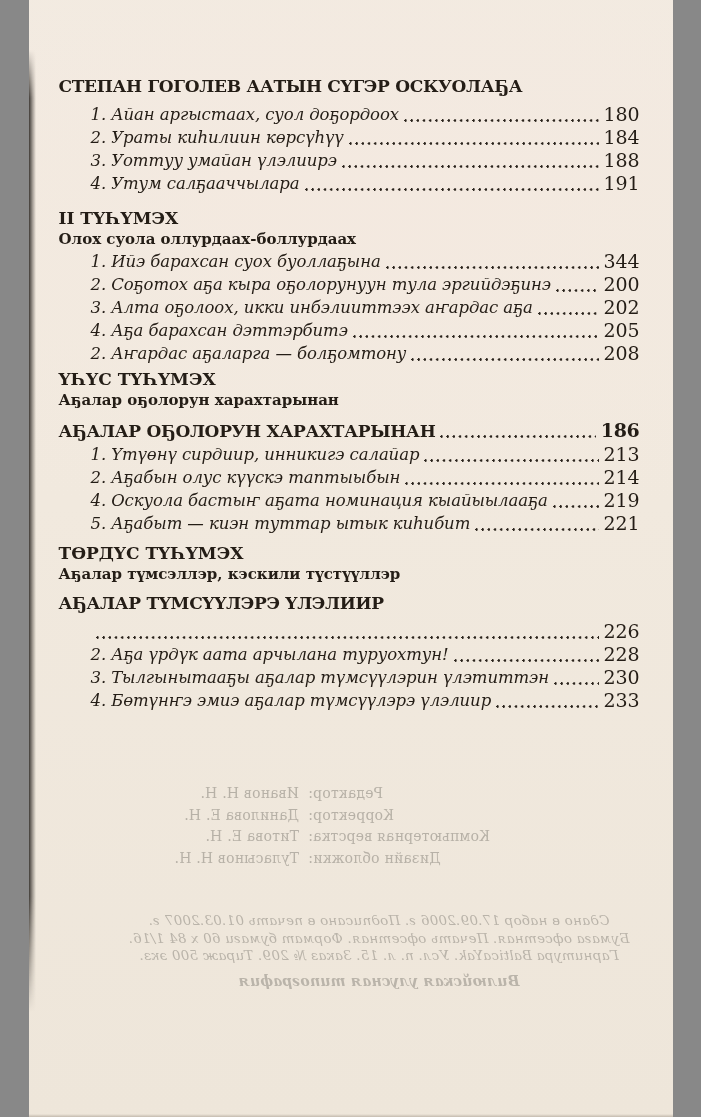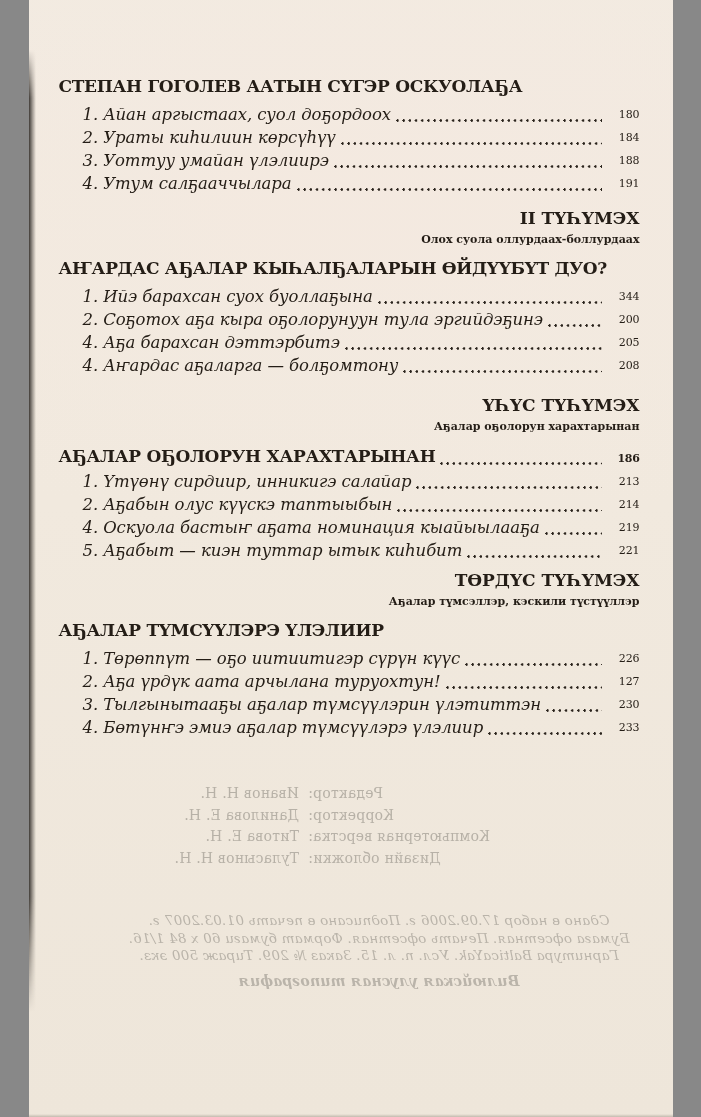--- a/index.html
+++ b/index.html
@@ -29,41 +29,42 @@
 
   .h-sec {
     font-size:17px; font-weight:bold; line-height:21px;
     letter-spacing:-0.3px; margin:0 0 6px 0;
   }
   .entries { margin-left:24px; }
   .entry {
     display:flex; align-items:flex-end;
     font-style:italic; font-size:16.5px; line-height:23px;
     letter-spacing:-0.1px;
+    margin-left:8px;
   }
   .entry .t { white-space:nowrap; }
   .leader {
     flex:1; align-self:flex-end; height:3px;
     margin:0 5px 4px 5px;
     background-image:radial-gradient(circle at 1.5px 1.5px, #2a231c 1.05px, rgba(0,0,0,0) 1.45px);
     background-size:6.2px 3px; background-repeat:repeat-x; background-position:left bottom;
   }
-  .pg { font-style:normal; min-width:33px; text-align:right; font-size:11px; }
-
-  .chapter { text-align:right; font-weight:bold; margin-top:13px; }
+  .pg { font-style:normal; min-width:33px; text-align:right; font-size:19px; }
+
+  .chapter { text-align:left; font-weight:bold; margin-top:13px; }
   .kicker { font-size:17px; line-height:21px; }
-  .subtitle { font-size:11px; line-height:21px; }
+  .subtitle { font-size:15px; line-height:21px; }
 
   .sec-head-row {
     display:flex; align-items:baseline; margin-top:8px;
     font-weight:bold; font-size:17px; line-height:23px; letter-spacing:-0.3px;
   }
   .sec-head-row .leader { margin-bottom:5px; }
   .mt8 { margin-top:8px; }
-  .mt6 { margin-top:18px; }
+  .mt6 { margin-top:4px; }
 
   .speck { position:absolute; left:470px; top:93px; width:3px; height:3px;
     border-radius:50%; background:#2a231c; opacity:.8; }
 
   
   .bleed { position:absolute; transform:scaleX(-1); color:#b7b1a7;
     filter:blur(0.4px); letter-spacing:.2px; }
   .credits { left:118px; top:783px; width:396px; font-size:14px; line-height:21.5px; }
   .credit-line { display:grid; grid-template-columns:1fr 152px; gap:9px; }
   .credit-label { text-align:right; }
@@ -104,39 +105,43 @@
         <span class="leader"></span>
         <span class="pg">191</span>
       </div>
     </div>
 
     <div class="chapter">
       <div class="kicker">II ТҮҺҮМЭХ</div>
       <div class="subtitle">Олох суола оллурдаах-боллурдаах</div>
     </div>
 
-    <div class="h-sec mt8">АҤАРДАС АҔАЛАР КЫҺАЛҔАЛАРЫН ӨЙДҮҮБҮТ ДУО?</div>
     <div class="entries">
       <div class="entry">
         <span class="t">1. Ийэ барахсан суох буоллаҕына</span>
         <span class="leader"></span>
         <span class="pg">344</span>
       </div>
       <div class="entry">
         <span class="t">2. Соҕотох аҕа кыра оҕолорунуун тула эргийдэҕинэ</span>
         <span class="leader"></span>
         <span class="pg">200</span>
       </div>
       <div class="entry">
+        <span class="t">3. Алта оҕолоох, икки инбэлииттээх аҥардас аҕа</span>
+        <span class="leader"></span>
+        <span class="pg">202</span>
+      </div>
+      <div class="entry">
         <span class="t">4. Аҕа барахсан дэттэрбитэ</span>
         <span class="leader"></span>
         <span class="pg">205</span>
       </div>
       <div class="entry">
-        <span class="t">4. Аҥардас аҕаларга — болҕомтону</span>
+        <span class="t">2. Аҥардас аҕаларга — болҕомтону</span>
         <span class="leader"></span>
         <span class="pg">208</span>
       </div>
     </div>
 
     <div class="chapter mt6">
       <div class="kicker">ҮҺҮС ТҮҺҮМЭХ</div>
       <div class="subtitle">Аҕалар оҕолорун харахтарынан</div>
     </div>
 
@@ -169,28 +174,27 @@
     </div>
 
     <div class="chapter mt8">
       <div class="kicker">ТӨРДҮС ТҮҺҮМЭХ</div>
       <div class="subtitle">Аҕалар түмсэллэр, кэскили түстүүллэр</div>
     </div>
 
     <div class="h-sec mt8">АҔАЛАР ТҮМСҮҮЛЭРЭ ҮЛЭЛИИР</div>
     <div class="entries">
       <div class="entry">
-        <span class="t">1. Төрөппүт — оҕо иитиитигэр сүрүн күүс</span>
         <span class="leader"></span>
         <span class="pg">226</span>
       </div>
       <div class="entry">
         <span class="t">2. Аҕа үрдүк аата арчылана туруохтун!</span>
         <span class="leader"></span>
-        <span class="pg">127</span>
+        <span class="pg">228</span>
       </div>
       <div class="entry">
         <span class="t">3. Тылгынытааҕы аҕалар түмсүүлэрин үлэтиттэн</span>
         <span class="leader"></span>
         <span class="pg">230</span>
       </div>
       <div class="entry">
         <span class="t">4. Бөтүнҥэ эмиэ аҕалар түмсүүлэрэ үлэлиир</span>
         <span class="leader"></span>
         <span class="pg">233</span>

